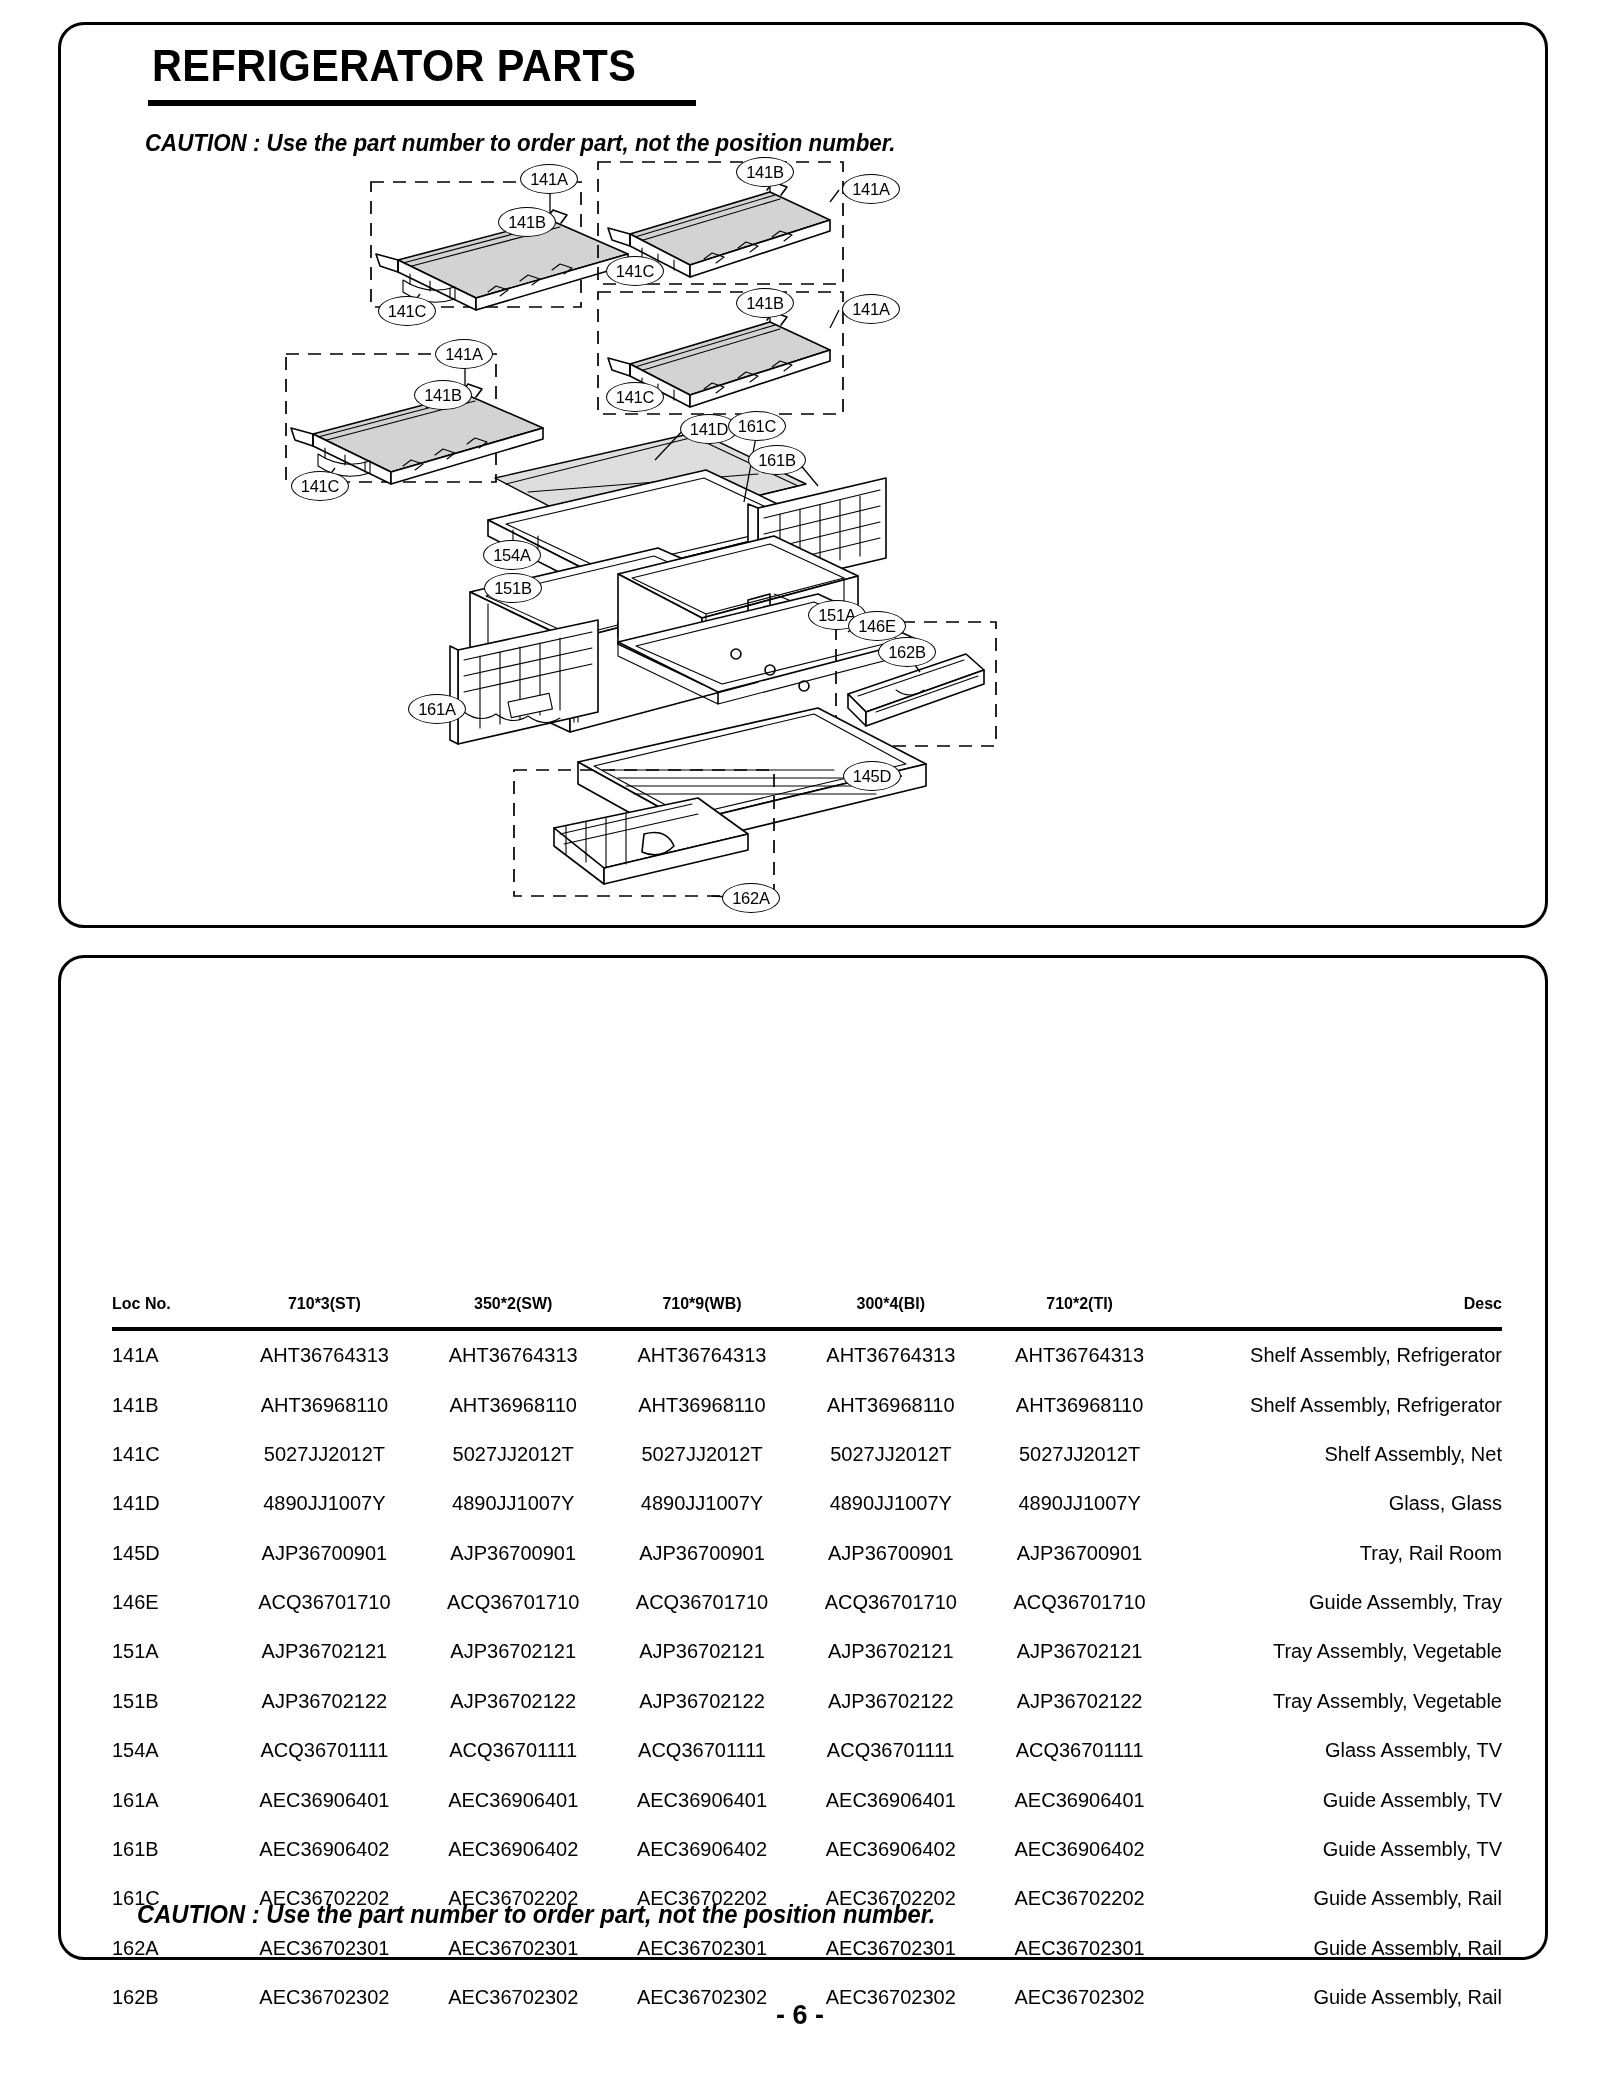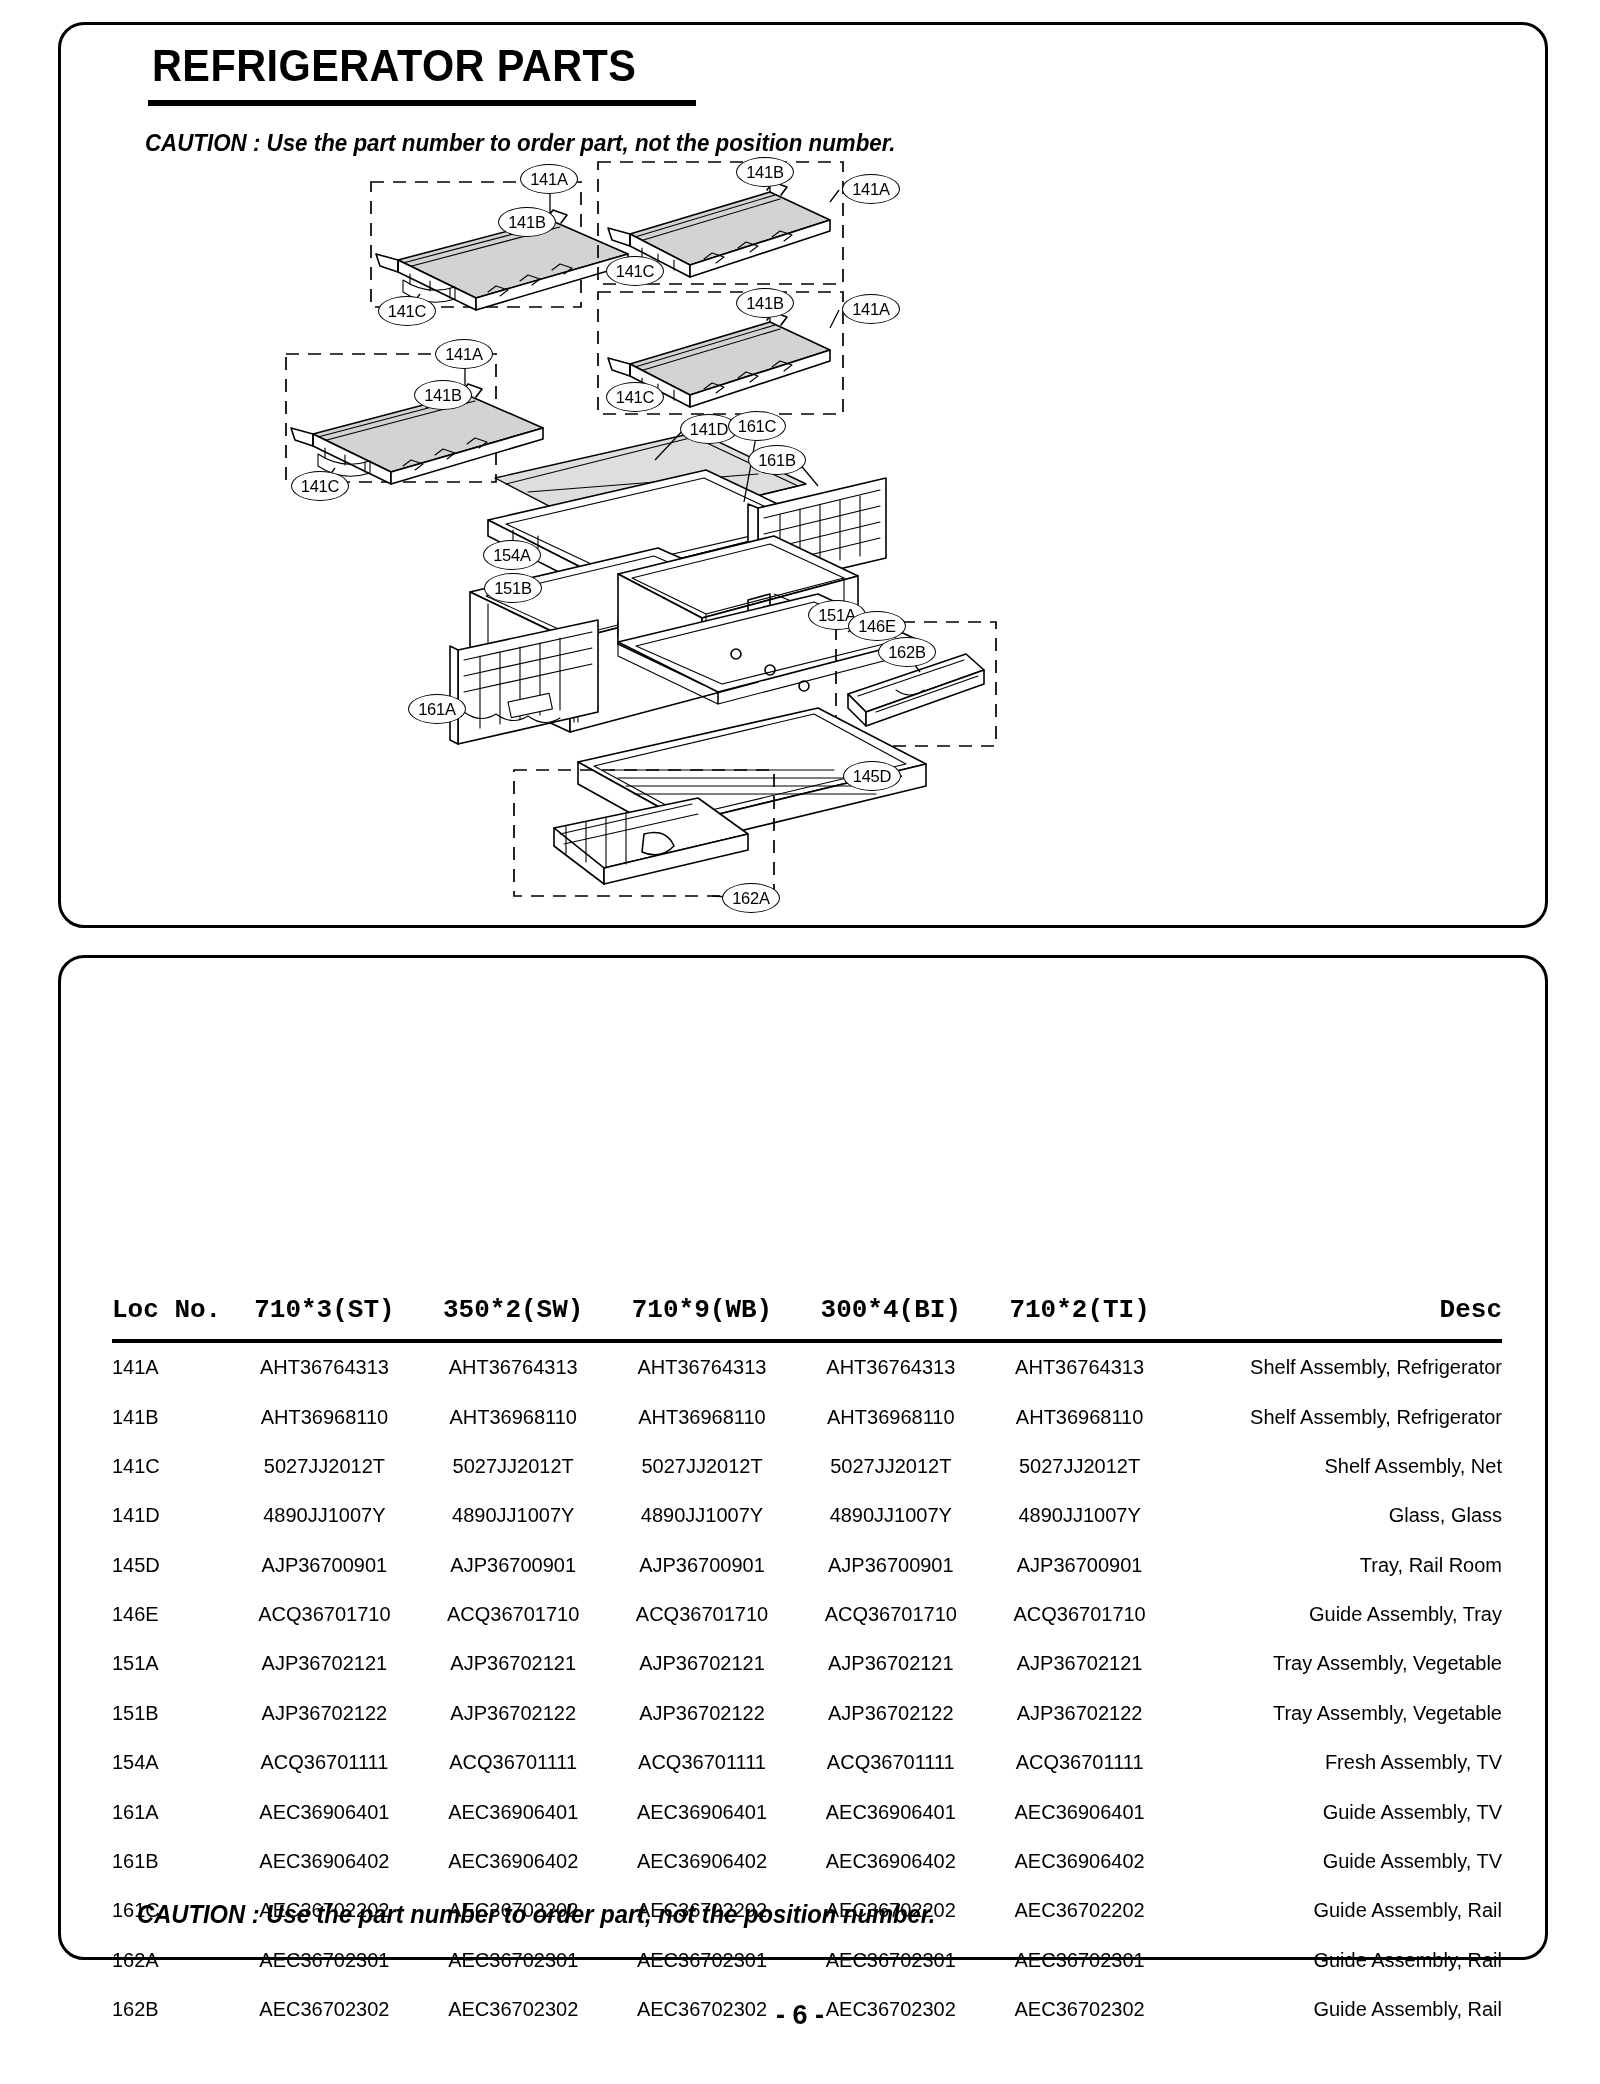--- a/index.html
+++ b/index.html
@@ -105,26 +105,25 @@
 
   
   #parts-table {
     position: absolute;
     left: 112px;
     top: 1295px;
     width: 1390px;
     border-collapse: collapse;
   }
   #parts-table th {
-    font-size: 26px;
+    font-size: 16px;
     font-weight: bold;
     text-align: center;
     padding: 0 0 14px 0;
     white-space: nowrap;
-    font-family: Liberation Mono, monospace;
   }
   #parts-table th.col-loc,
   #parts-table td.col-loc {
     text-align: left;
     width: 118px;
   }
   #parts-table th.col-desc,
   #parts-table td.col-desc {
     text-align: right;
     padding-left: 28px;
@@ -471,21 +470,21 @@
         <td>AJP36702122</td>
         <td class="col-desc">Tray Assembly, Vegetable</td>
       </tr>
       <tr>
         <td class="col-loc">154A</td>
         <td>ACQ36701111</td>
         <td>ACQ36701111</td>
         <td>ACQ36701111</td>
         <td>ACQ36701111</td>
         <td>ACQ36701111</td>
-        <td class="col-desc">Fresh Assembly, TV</td>
+        <td class="col-desc">Glass Assembly, TV</td>
       </tr>
       <tr>
         <td class="col-loc">161A</td>
         <td>AEC36906401</td>
         <td>AEC36906401</td>
         <td>AEC36906401</td>
         <td>AEC36906401</td>
         <td>AEC36906401</td>
         <td class="col-desc">Guide Assembly, TV</td>
       </tr>

